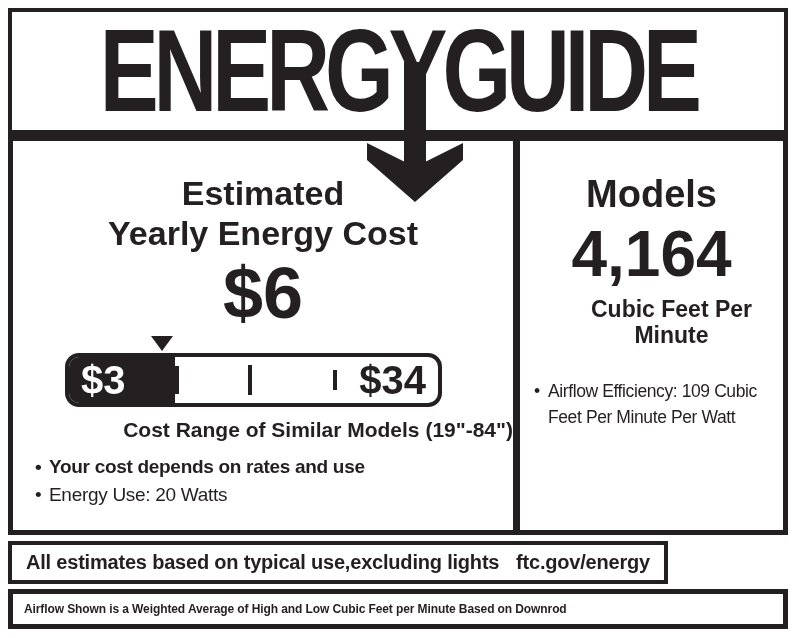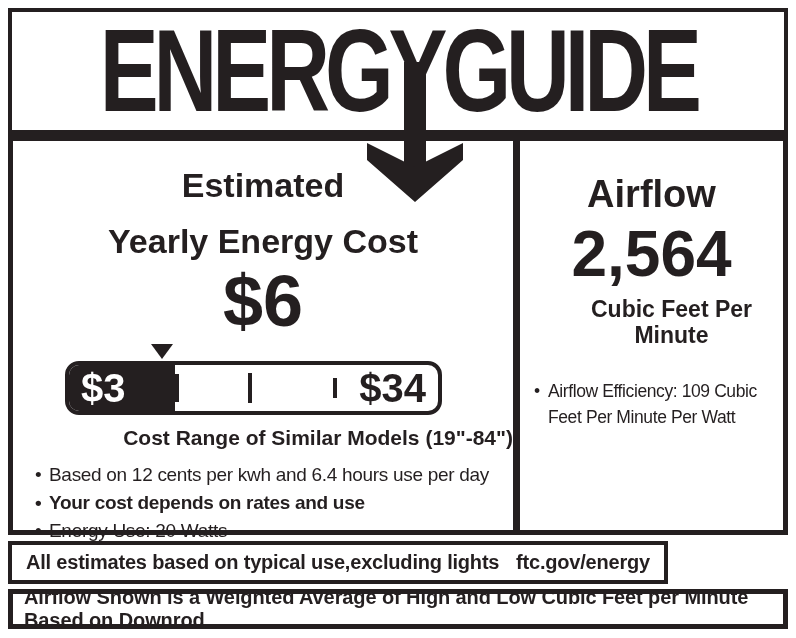--- a/index.html
+++ b/index.html
@@ -16,22 +16,22 @@
     transform:scale(0.85,1.12);transform-origin:center;line-height:1;}
 
   
   .arrow-svg{position:absolute;left:360px;top:62px;width:110px;height:143px;z-index:5;}
 
   
   .main-box{left:8px;top:136px;width:780px;height:399px;border-width:5px;display:flex;}
   .left-panel{width:500px;border-right:7px solid #241f20;box-sizing:content-box;}
   .right-panel{flex:1;}
 
-  .lp-h1{margin-top:24px;text-align:center;font-size:34px;font-weight:bold;line-height:40px;}
-  .lp-h1.second{margin-top:16px;}
+  .lp-h1{margin-top:32px;text-align:center;font-size:34px;font-weight:bold;line-height:40px;}
+  .lp-h1.second{margin-top:0;}
   .cost-value{margin-top:2px;text-align:center;font-size:72px;font-weight:bold;line-height:76px;}
 
   .bar-wrap{position:relative;margin:22px 0 0 52px;width:377px;height:54px;}
   .marker{position:absolute;top:-17px;left:86px;width:0;height:0;
     border-left:11px solid transparent;border-right:11px solid transparent;
     border-top:15px solid #241f20;}
   .range-bar{position:relative;width:100%;height:100%;border:4px solid #241f20;
     border-radius:14px;box-sizing:border-box;overflow:hidden;background:#fff;}
   .bar-fill{position:absolute;left:0;top:0;bottom:0;width:28.6%;background:#241f20;
     display:flex;align-items:center;}
@@ -56,21 +56,21 @@
   ul.rp-bullets{list-style:none;margin:30px 0 0 0;padding:0 8px 0 12px;}
   ul.rp-bullets li{position:relative;padding-left:16px;font-size:17.5px;letter-spacing:-0.4px;line-height:26px;}
   ul.rp-bullets li::before{content:"\2022";position:absolute;left:2px;}
   ul.rp-bullets li + li{margin-top:28px;}
 
   
   .estimates-box{left:8px;top:541px;width:660px;height:43px;border-width:4px;
     display:flex;justify-content:space-between;align-items:center;padding:0 14px;
     font-size:20px;font-weight:bold;letter-spacing:-0.2px;}
   .disclaimer-box{left:8px;top:589px;width:780px;height:40px;border-width:5px;
-    display:flex;align-items:center;padding:0 11px;font-size:20px;font-weight:bold;
+    display:flex;align-items:center;padding:0 11px;font-size:12px;font-weight:bold;
     letter-spacing:-0.1px;}
 </style>
 </head>
 <body>
 
 <div class="page">
 
   <div class="box title-box">
     <div class="title-text">ENERGYGUIDE</div>
   </div>
@@ -96,29 +96,28 @@
           <div class="tick tick-edge"></div>
           <div class="tick tick-1"></div>
           <div class="tick tick-2"></div>
           <span class="bar-max">$34</span>
         </div>
       </div>
 
       <div class="bar-caption">Cost Range of Similar Models (19"-84")</div>
 
       <ul class="bullets">
-        <li>Based on 12 cents per kwh and 6.4 hours use per day</li>
         <li class="bold">Your cost depends on rates and use</li>
         <li>Energy Use: 20 Watts</li>
       </ul>
     </div>
 
     <div class="right-panel">
-      <div class="rp-h1">Airflow</div>
-      <div class="airflow-value">2,564</div>
+      <div class="rp-h1">Models</div>
+      <div class="airflow-value">4,164</div>
       <div class="airflow-unit">Cubic Feet Per Minute</div>
       <ul class="rp-bullets">
         <li>Airflow Efficiency: 109 Cubic Feet Per Minute Per Watt</li>
       </ul>
     </div>
 
   </div>
 
   <div class="box estimates-box">
     <span>All estimates based on typical use,excluding lights</span>

